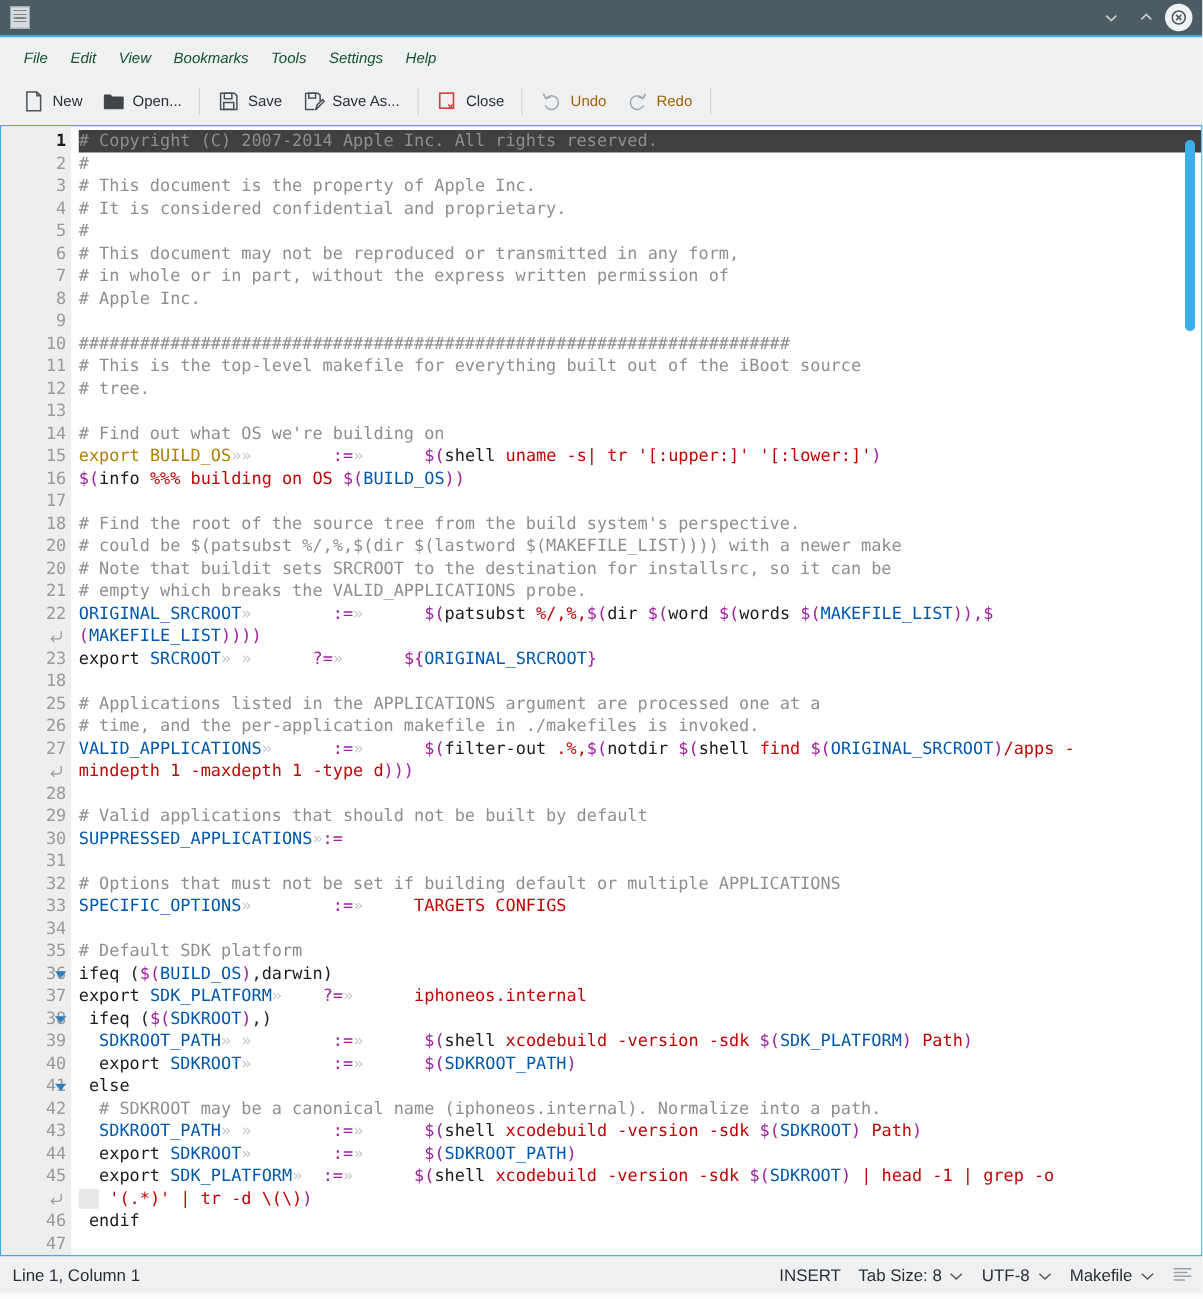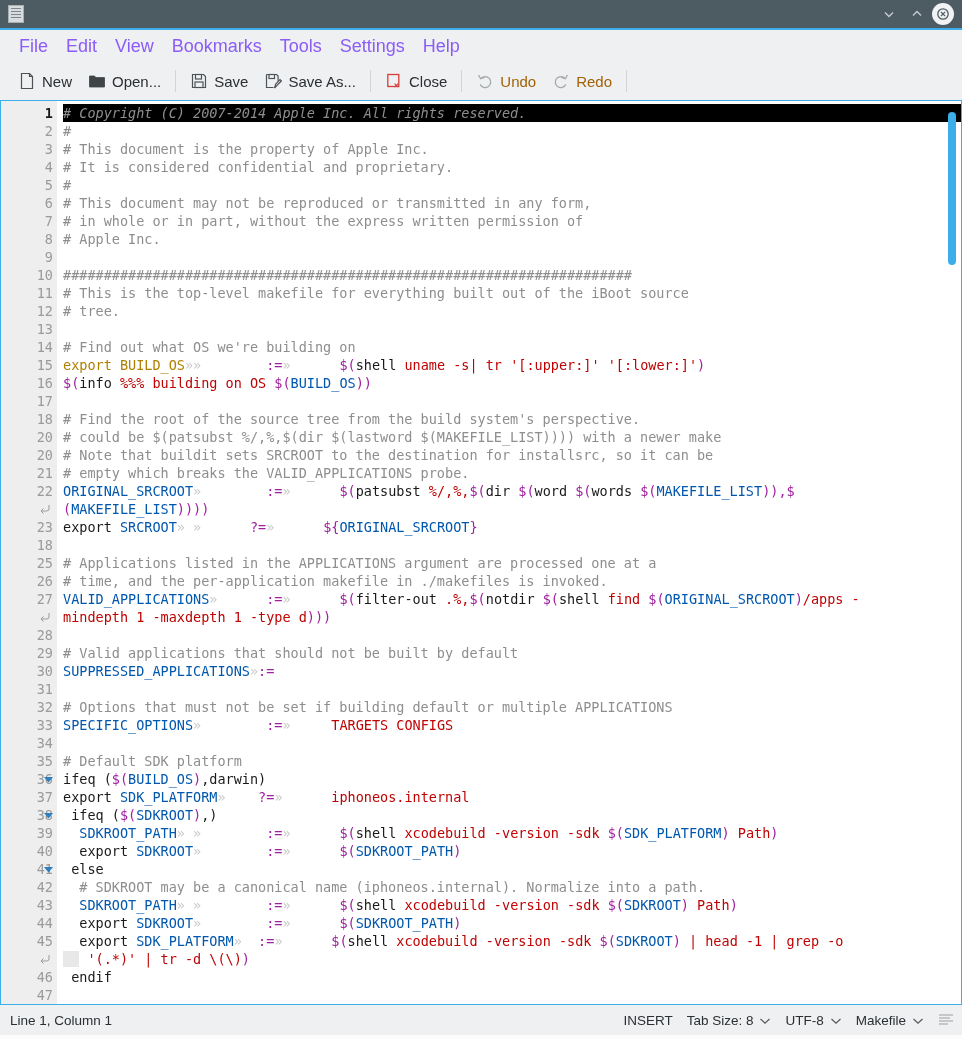--- a/index.html
+++ b/index.html
@@ -70,41 +70,42 @@
   #menubar {
     height: 32px;
     background: #eff0f1;
     display: flex;
     align-items: center;
     padding-left: 10px;
     flex: 0 0 32px;
   }
   .menu-item {
     padding: 4px 9px;
-    font-size: 18px;
-    color: #8b5cf6;
+    font-size: 12px;
+    color: #14532d;
     border-radius: 2px;
     cursor: default;
+    font-style: italic;
   }
 
   
   #toolbar {
     height: 38px;
     background: #eff0f1;
     display: flex;
     align-items: center;
     padding-left: 10px;
     flex: 0 0 38px;
   }
   .tb-btn {
     display: flex;
     align-items: center;
     gap: 6px;
     padding: 4px 8px;
-    font-size: 15px;
+    font-size: 12px;
     color: #2b2f33;
     border-radius: 2px;
     cursor: default;
     white-space: nowrap;
   }
   .tb-btn.disabled { color: #a16207; }
   .tb-sep {
     width: 1px; height: 22px;
     background: #d2d4d6;
     margin: 0 6px;
@@ -161,21 +162,21 @@
     flex: 1 1 auto;
     padding: 3px 0 0 6px;
     font-family: "DejaVu Sans Mono", monospace;
     font-size: 13.5px;
     line-height: 18px;
     white-space: pre;
     overflow: hidden;
     position: relative;
   }
   #code .ln { height: 18px; line-height: 18px; white-space: pre; }
-  #code .ln.sel { background: #000000; font-style: italic; }
+  #code .ln.sel { background: #404040; }
 
   
   .c-com  { color: #8e8e8e; }              
   .c-var  { color: #0057ae; }              
   .c-kw   { color: #b08000; }              
   .c-op   { color: #a020a0; }              
   .c-fn   { color: #1a1a1a; }              
   .c-str  { color: #bf0303; }              
   .c-plain{ color: #1a1a1a; }
   .c-tab  { color: #c8c8c8; }              

